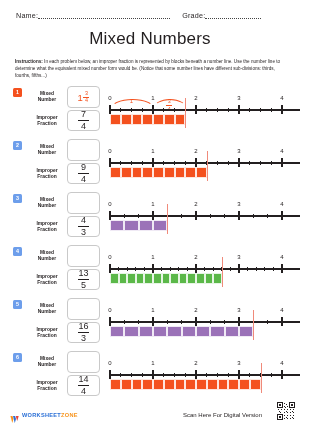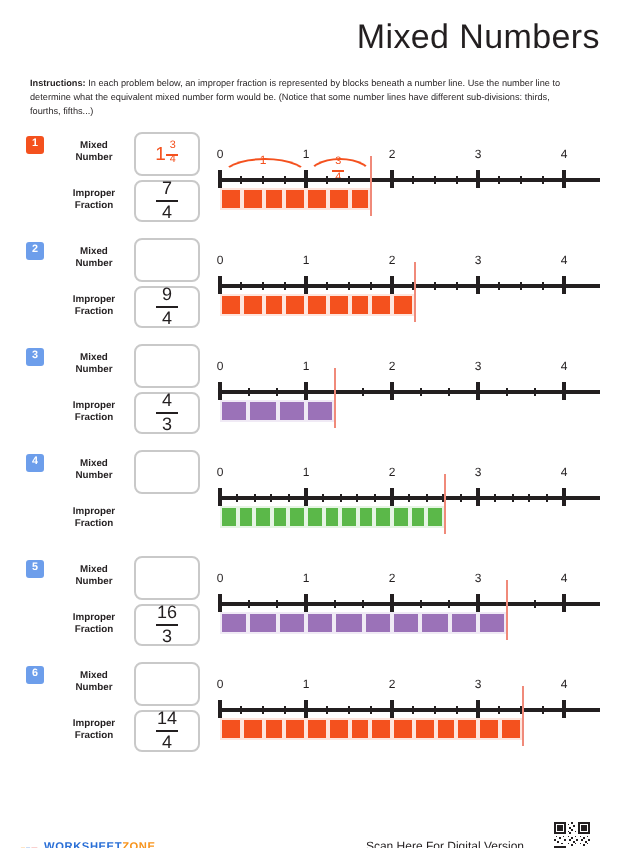--- a/index.html
+++ b/index.html
@@ -12,21 +12,21 @@
 
   
   .hdr{display:flex;align-items:flex-end;padding:11px 14px 0 16px;font-size:7.2px;letter-spacing:.2px;}
   .hdr .fieldlabel{white-space:nowrap;}
   .hdr .rule{border-bottom:1px dotted #444;height:1px;margin-bottom:1.5px;}
   .rule-name{width:132px;}
   .rule-grade{width:56px;}
   .hdr .gap{width:12px;}
 
   .title{
-    text-align:right;font-size:17px;font-weight:400;
+    text-align:center;font-size:17px;font-weight:400;
     letter-spacing:.2px;margin:9px 0 0 0;color:#231f20;
   }
 
   .instr{
     margin:9px 14px 0 15px;font-size:4.6px;line-height:1.55;color:#231f20;
     text-align:left;
   }
   .instr b{font-weight:bold;}
 
   
@@ -104,20 +104,27 @@
   .scan{
     position:absolute;right:38px;bottom:3px;font-size:6px;color:#231f20;
   }
   .qr{position:absolute;right:5px;bottom:1px;width:18px;height:18px;}
 </style>
 </head>
 <body>
 
 <div class="sheet">
 
+  <div class="hdr">
+    <span class="fieldlabel">Name:</span>
+    <span class="rule rule-name"></span>
+    <span class="gap"></span>
+    <span class="fieldlabel">Grade:</span>
+    <span class="rule rule-grade"></span>
+  </div>
 
   <div class="title">Mixed Numbers</div>
 
   <div class="instr">
     <b>Instructions:</b><span> In each problem below, an improper fraction is represented by blocks beneath a number line.  Use the number line to determine what the equivalent mixed number form would be. (Notice that some number lines have different sub-divisions: thirds, fourths, fifths...)</span>
   </div>
 
   <div class="problems" id="problems">
       <div class="row">
         <div class="badge first" style="background: rgb(244, 81, 30);">1</div>
@@ -313,20 +320,27 @@
         <div class="labels">
           <div class="lab mn">
             <span>Mixed<br>Number</span>
           </div>
           <div class="lab ifr">
             <span>Improper<br>Fraction</span>
           </div>
         </div>
         <div class="boxes">
           <div class="box"></div>
+          <div class="box lower">
+            <span class="bigfrac">
+              <span class="num">13</span>
+              <span class="bar"></span>
+              <span class="den">5</span>
+            </span>
+          </div>
         </div>
         <div class="nl">
           <div class="nlinner">
             <div class="axis" style="top: 26px; left: 6px; width: 196px;"></div>
             <div class="arrowhead" style="left: 201px; top: 24.1px;"></div>
             <div class="tick major" style="left: 5.3px; top: 22px;"></div>
             <div class="ticklabel" style="left: 6px; top: 12px;">0</div>
             <div class="tick minor" style="left: 14.1px; top: 24.4px;"></div>
             <div class="tick minor" style="left: 22.7px; top: 24.4px;"></div>
             <div class="tick minor" style="left: 31.3px; top: 24.4px;"></div>

